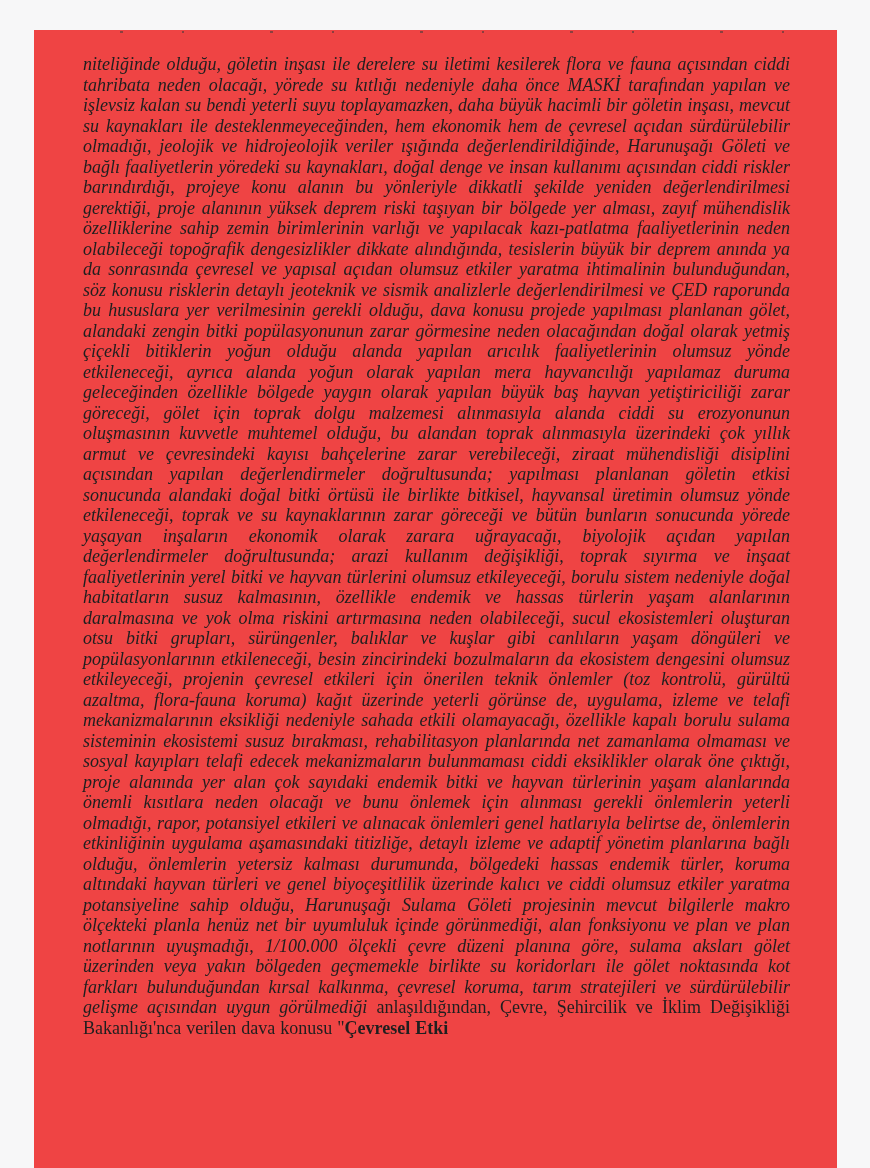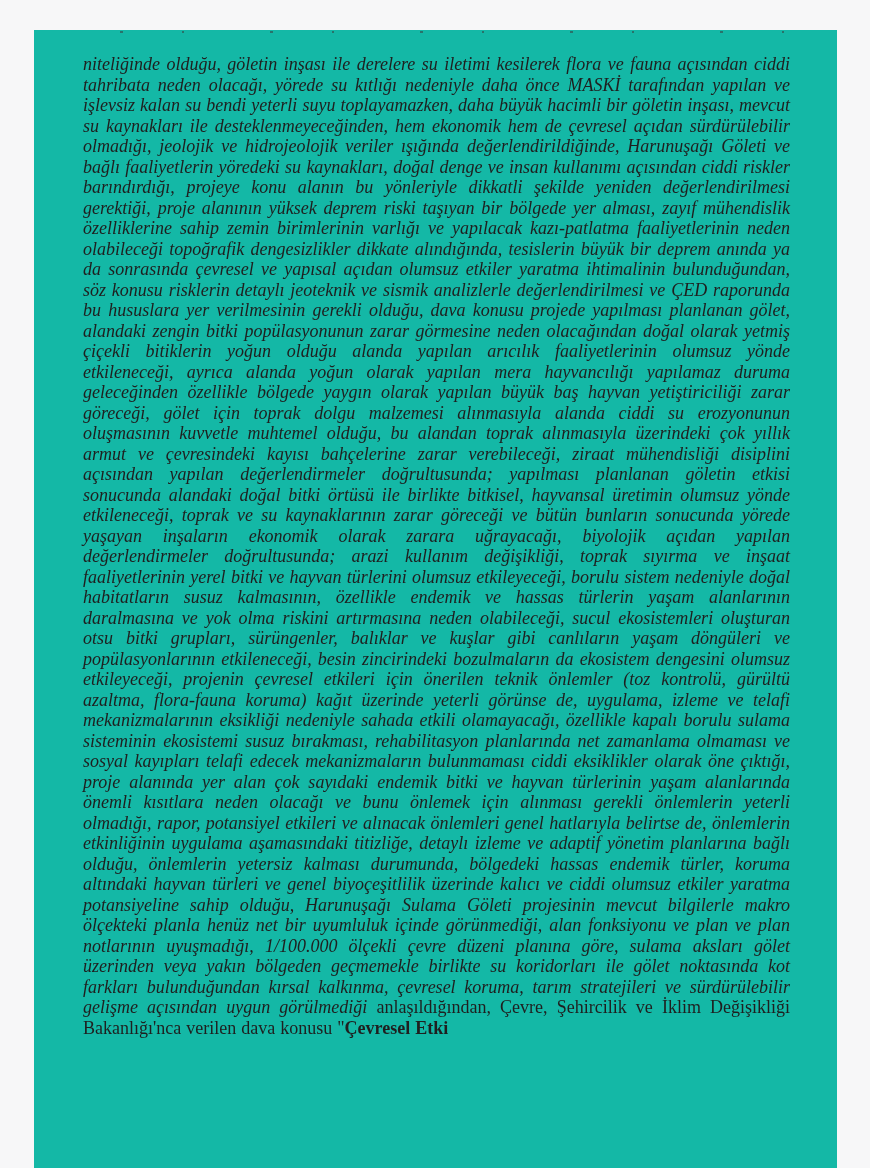--- a/index.html
+++ b/index.html
@@ -10,21 +10,21 @@
     overflow: hidden;
     background: #f7f7f8;
     font-family: "Liberation Serif", serif;
   }
   .paper {
     position: absolute;
     left: 34px;
     top: 30px;
     width: 803px;
     height: 1138px;
-    background: #14b8a6;
+    background: #ef4444;
   }
   
   .remnant {
     position: absolute;
     top: 1px;
     left: 52px;
     right: 50px;
     height: 2px;
     opacity: 0.55;
     background: repeating-linear-gradient(

